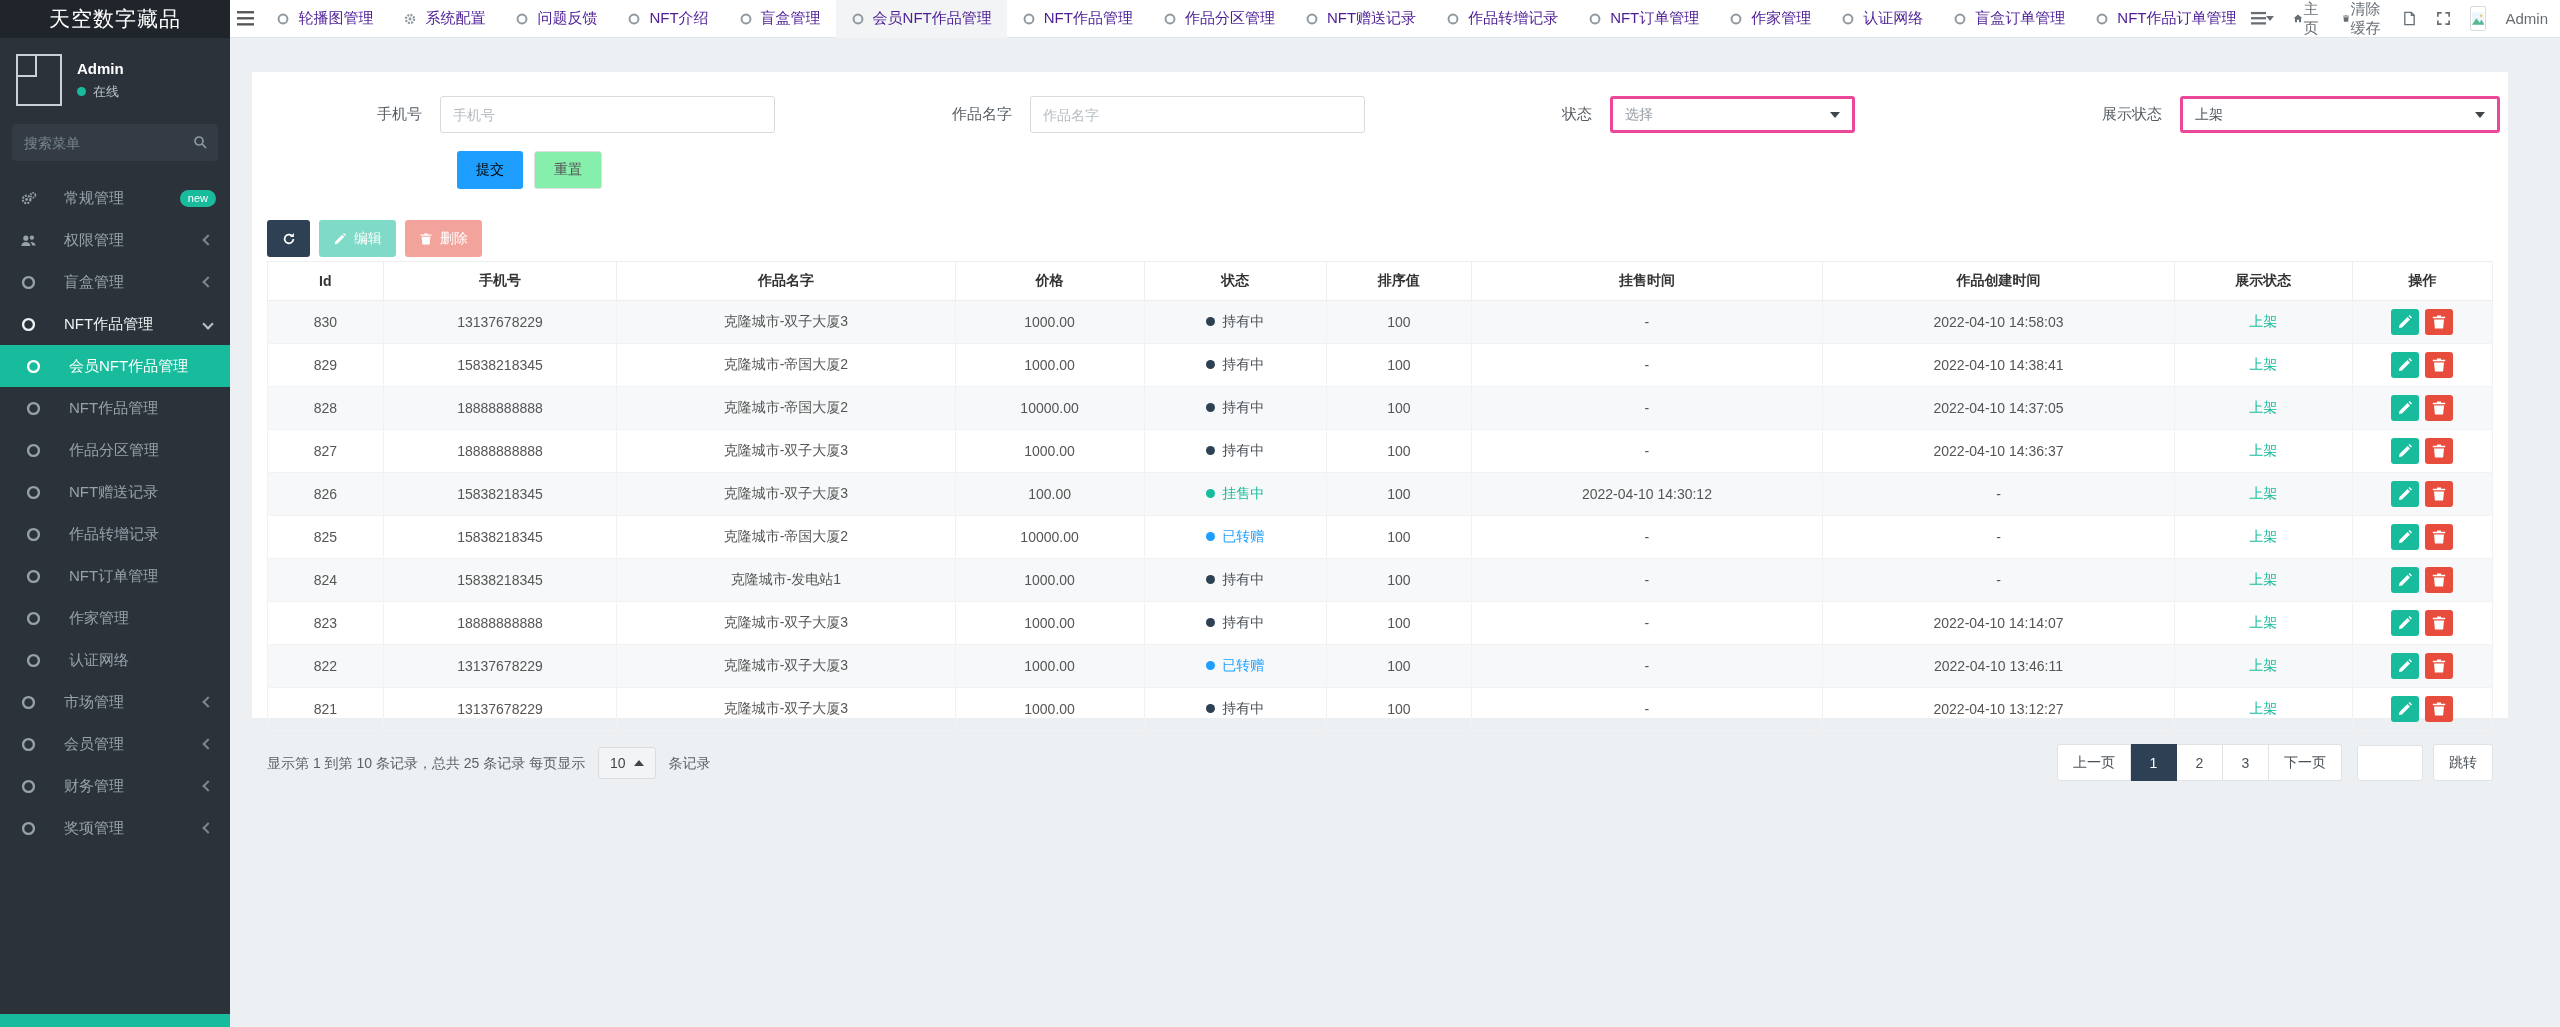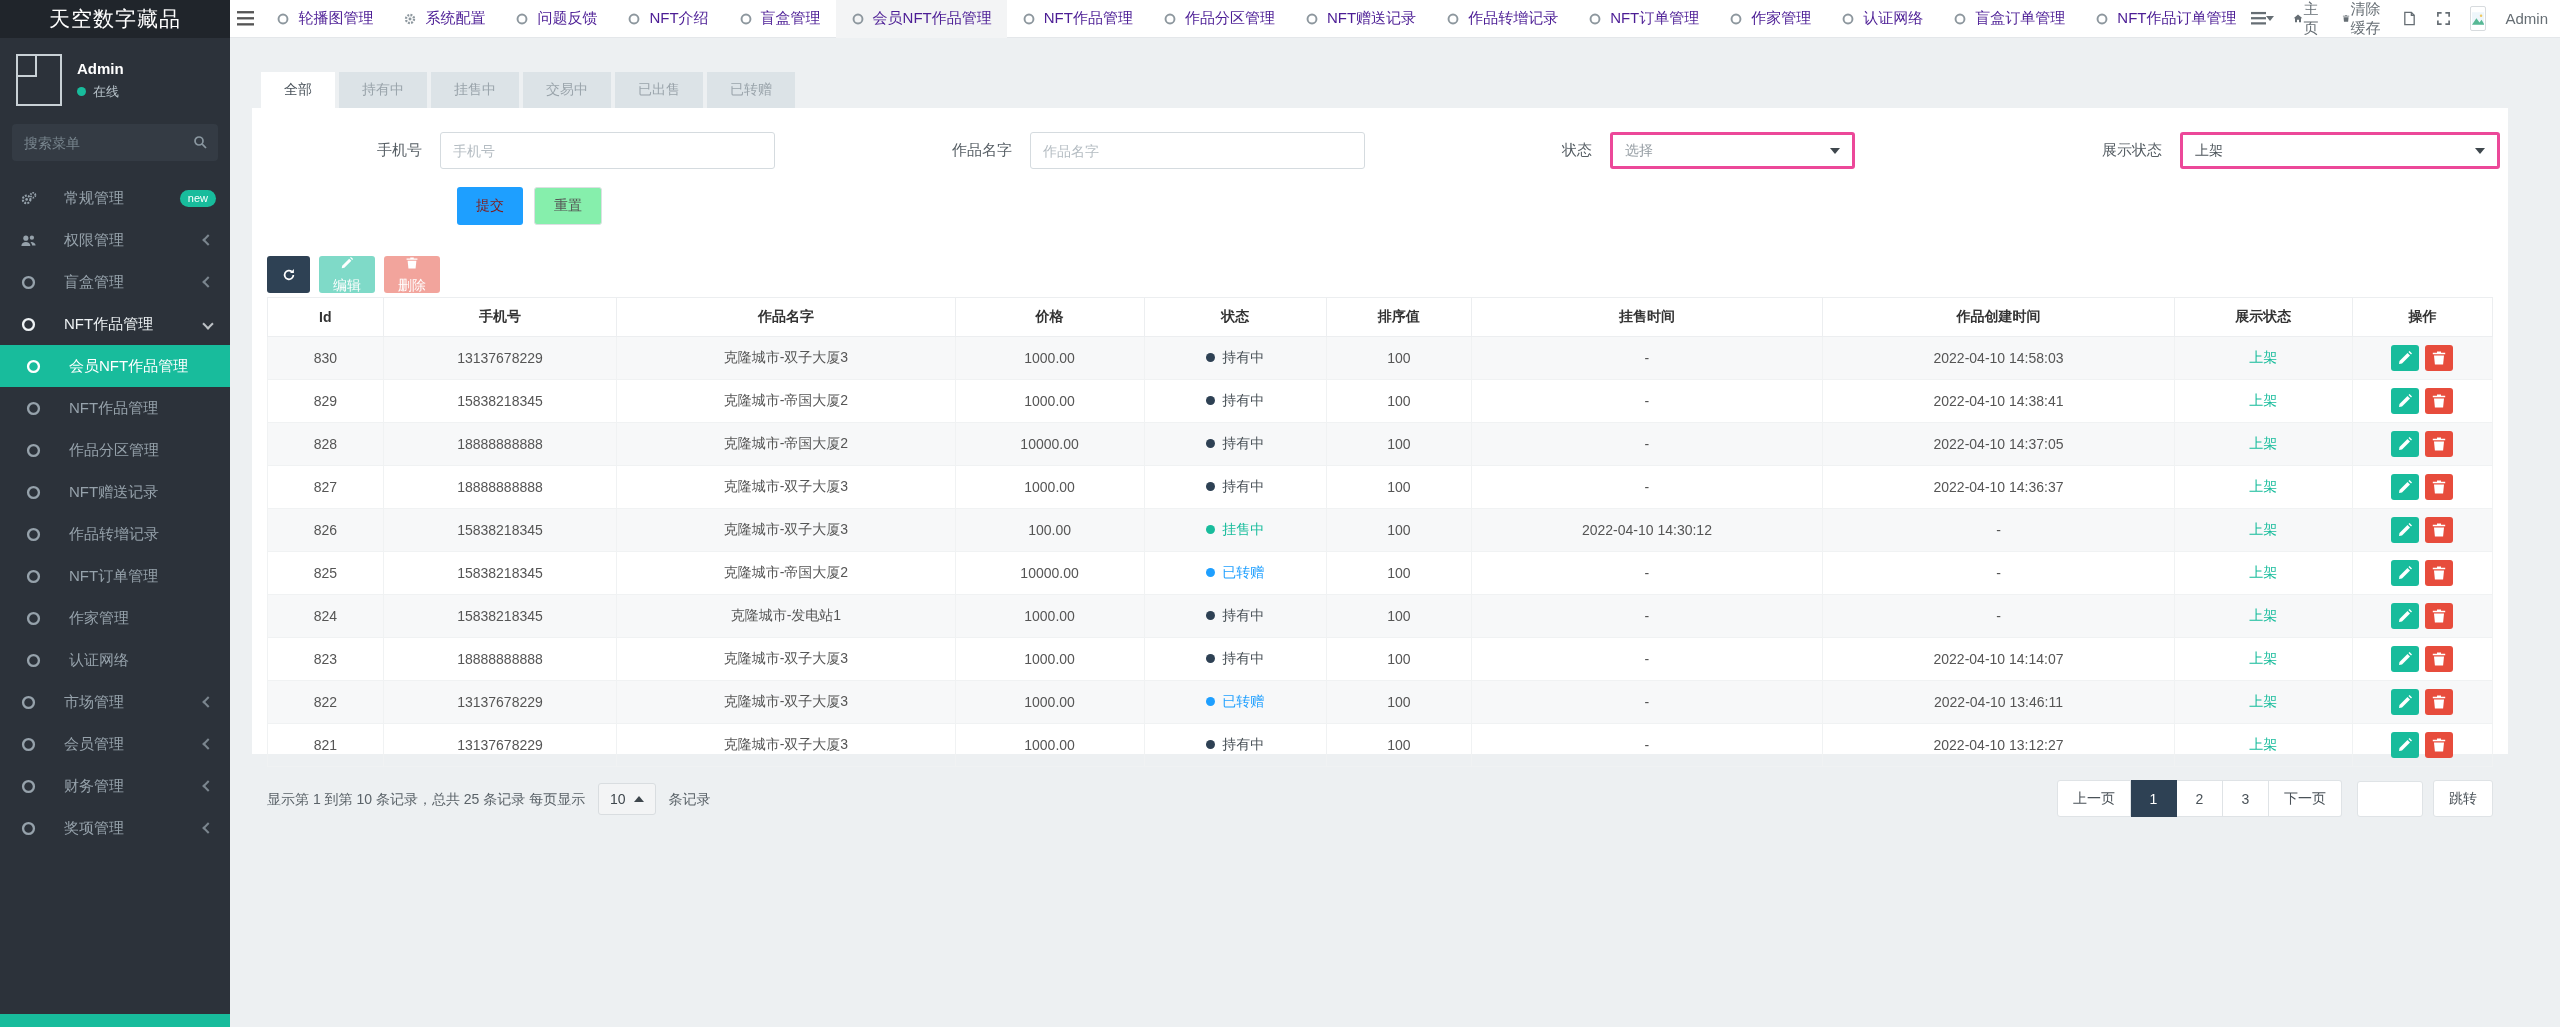--- a/index.html
+++ b/index.html
@@ -57,25 +57,25 @@
   .fg label{width:95px;text-align:right;margin-right:18px;color:#565e64;font-size:15px;cursor:default;}
   .fg1{left:60px;} .fg2{left:650px;} .fg3{left:1230px;} .fg4{left:1800px;}
   input.txt{height:37px;width:335px;border:1px solid #d5dbdf;border-radius:3px;padding:0 12px;font-size:14px;color:#444;outline:none;}
   input.txt::placeholder{color:#b4bcc2;}
   .sel{height:37px;border:3px solid #ec4899;border-radius:3px;display:flex;align-items:center;justify-content:space-between;padding:0 12px;font-size:14px;color:#4d555b;background:#fff;cursor:pointer;}
   .sel .caret{width:0;height:0;border-left:5px solid transparent;border-right:5px solid transparent;border-top:6px solid #3f474d;}
   .sel.ph .sel-val{color:#959da3;}
   .sel3{width:245px;} .sel4{width:320px;}
   .btn-row{margin:17px 0 0 190px;display:flex;gap:11px;}
   .btn{border-radius:3px;font-size:14px;padding:9px 19px;cursor:pointer;border:none;}
-  .btn-submit{background:#1e9fff;color:#7f1d1d;}
+  .btn-submit{background:#1e9fff;color:#000000;}
   .btn-reset{background:#86efac;color:#555;border:1px solid #dcdfe2;}
   
   .toolbar{margin-top:31px;display:flex;gap:9px;}
-  .tb-btn{height:37px;border:none;border-radius:3px;color:#fff;display:flex;align-items:center;gap:7px;padding:0 14px;font-size:14px;cursor:pointer;flex-direction:column;}
+  .tb-btn{height:37px;border:none;border-radius:3px;color:#fff;display:flex;align-items:center;gap:7px;padding:0 14px;font-size:14px;cursor:pointer;}
   .tb-refresh{width:43px;justify-content:center;background:#2e4154;padding:0;}
   .tb-btn .ic{width:14px;height:14px;}
   .tb-edit{background:#18bc9c;opacity:.55;}
   .tb-del{background:#e74c3c;opacity:.5;}
   
   table.grid{width:100%;border-collapse:collapse;margin-top:4px;font-size:14px;table-layout:fixed;}
   .grid th{border:1px solid #eceef0;padding:10px 6px;color:#333;font-weight:bold;text-align:center;}
   .grid td{border:1px solid #f0f2f3;padding:8px 6px;text-align:center;color:#555;height:39px;}
   .grid tbody tr:nth-child(odd){background:#f7f8f9;}
   .st{white-space:nowrap;}
@@ -454,28 +454,20 @@
           <path d="M0 24l8.5-12.5 6 8 4-5L24 24z" fill="#57b894"></path>
         </svg>
     </span>
     <span>Admin</span>
 
   </div>
 </header>
 
 <main class="content">
   <div class="panel">
-    <div class="tabs" id="tabs">
-        <div class="tab active">全部</div>
-        <div class="tab">持有中</div>
-        <div class="tab">挂售中</div>
-        <div class="tab">交易中</div>
-        <div class="tab">已出售</div>
-        <div class="tab">已转赠</div>
-      </div>
     <div class="panel-body">
 
       <div class="filter-form">
         <div class="fg fg1">
           <label>手机号</label>
           <input class="txt" type="text" placeholder="手机号" style="">
         </div>
         <div class="fg fg2">
           <label>作品名字</label>
           <input class="txt" type="text" placeholder="作品名字" style="">

